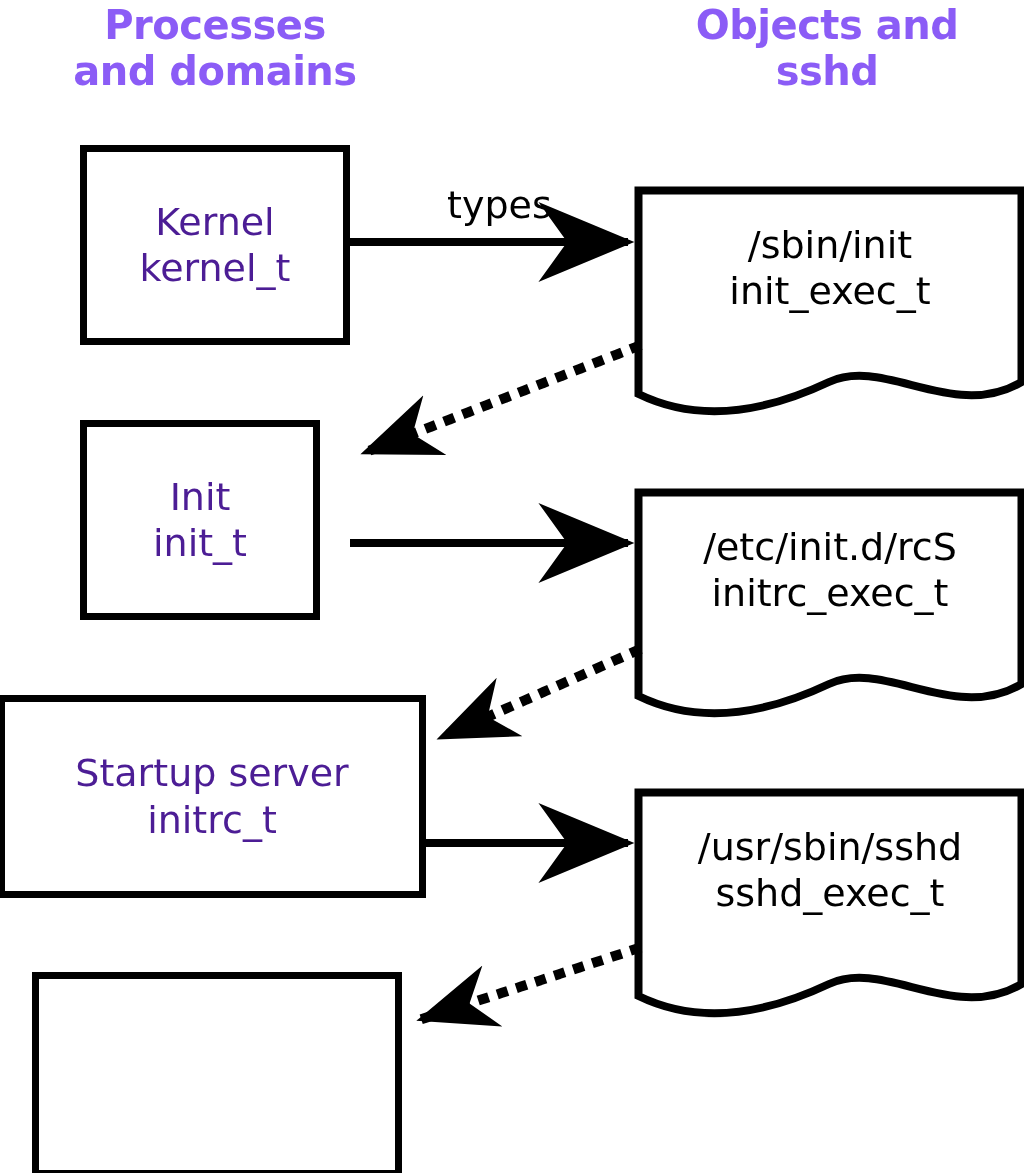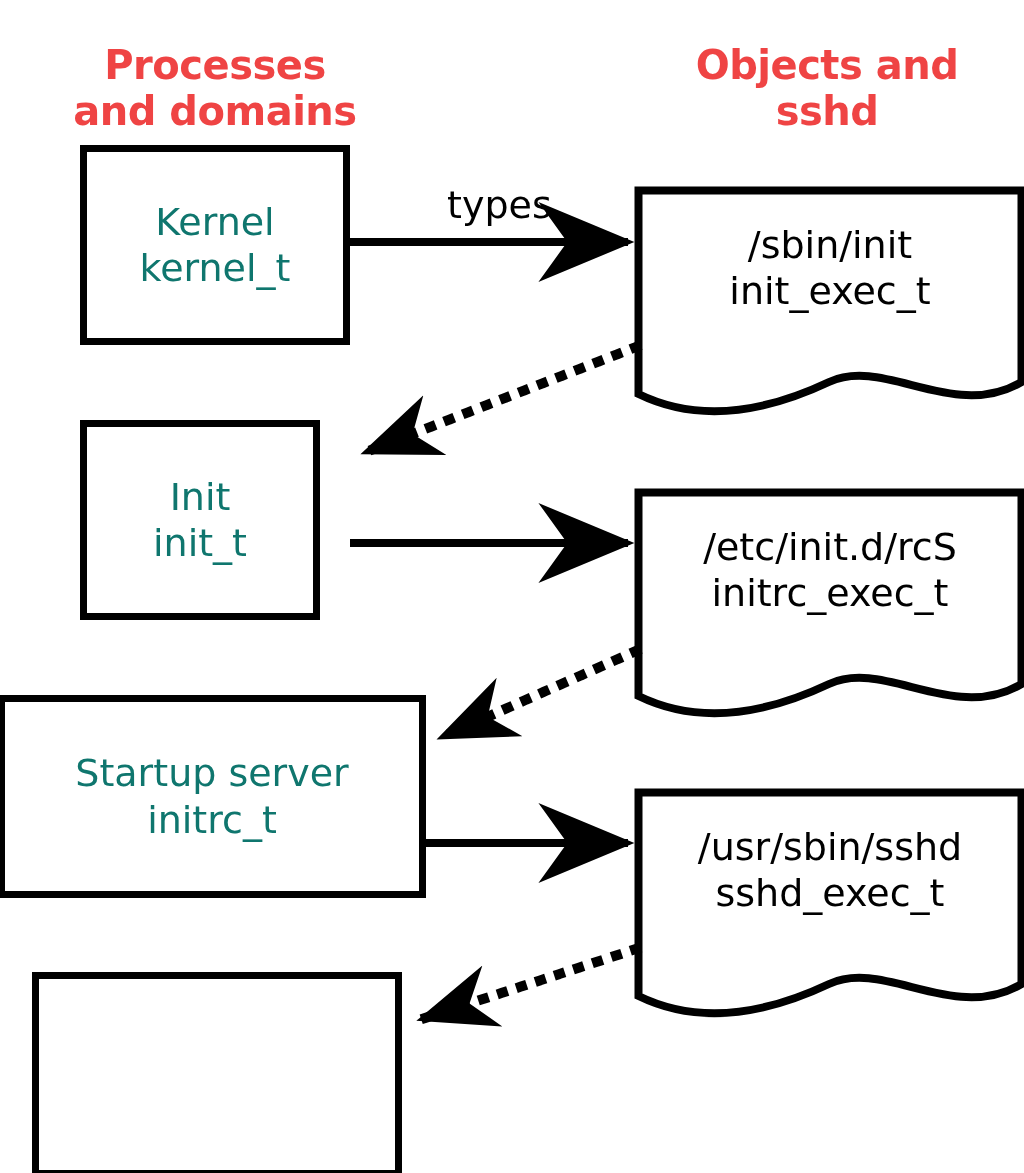--- a/index.html
+++ b/index.html
@@ -14,38 +14,37 @@
     background: #ffffff;
     overflow: hidden;
     font-family: "DejaVu Sans", sans-serif;
   }
   .col-header {
     position: absolute;
     text-align: center;
     font-weight: bold;
     font-size: 40px;
     line-height: 1.15;
-    color: #ef4444;
+    color: #8b5cf6;
     letter-spacing: -0.5px;
     white-space: pre-line;
-    margin-top: 40px;
   }
   #hdr-processes { left: 10px; top: 2px; width: 410px; }
   #hdr-objects   { left: 630px; top: 2px; width: 394px; }
 
   .proc-box {
     position: absolute;
     box-sizing: border-box;
     border: 7px solid #000000;
     background: #ffffff;
     display: flex;
     flex-direction: column;
     align-items: center;
     justify-content: center;
-    color: #0f766e;
+    color: #4c1d95;
     font-size: 38px;
     line-height: 1.22;
     text-align: center;
   }
   .proc-box .l1, .proc-box .l2 { display: block; }
 
   .doc-shape {
     position: absolute;
   }
   .doc-shape svg { display: block; overflow: visible; }

